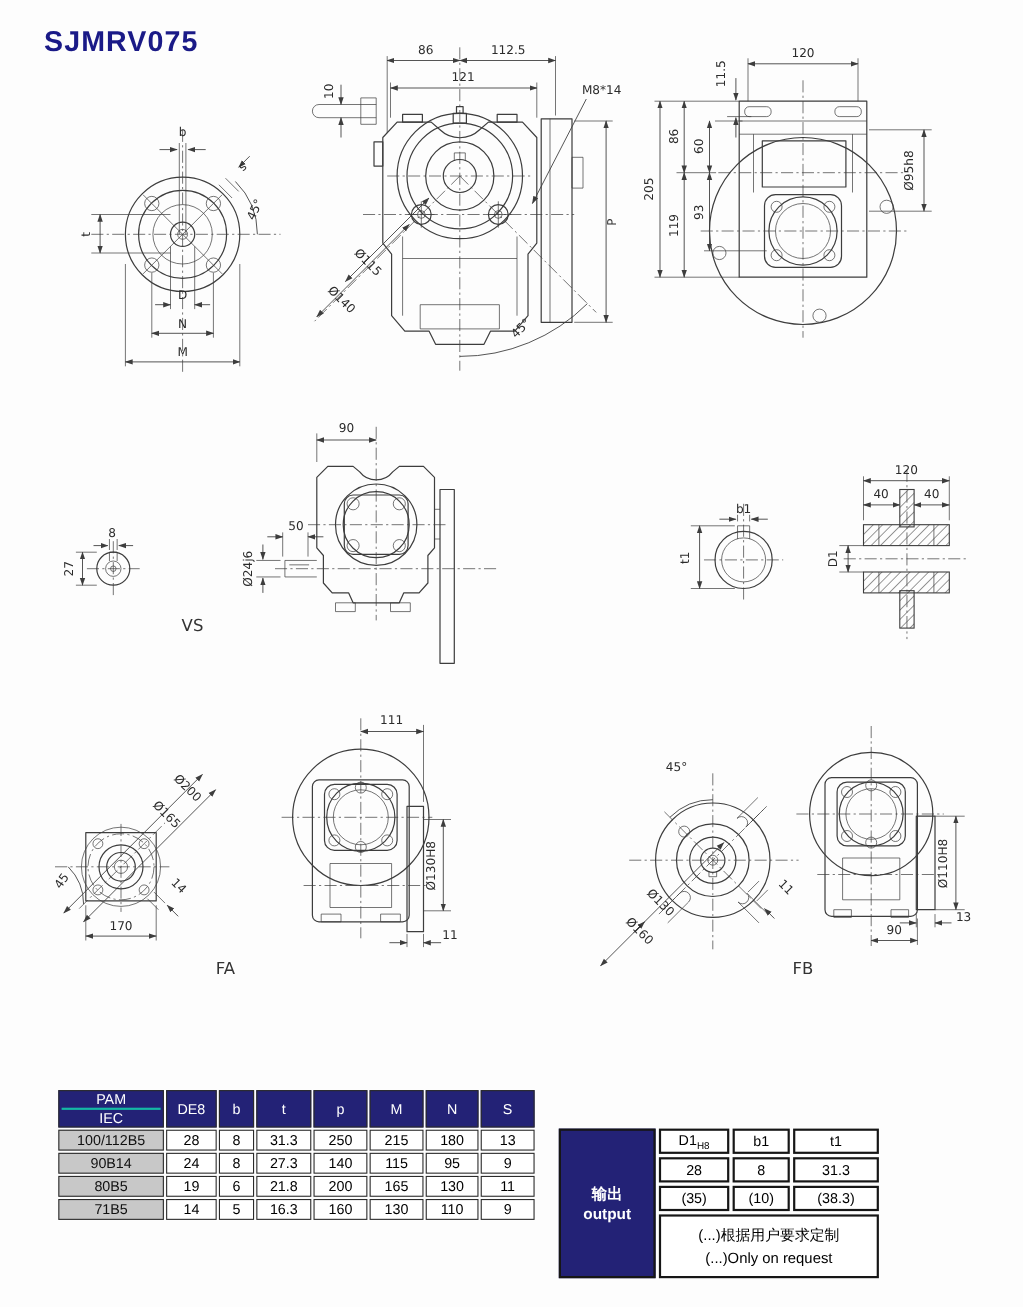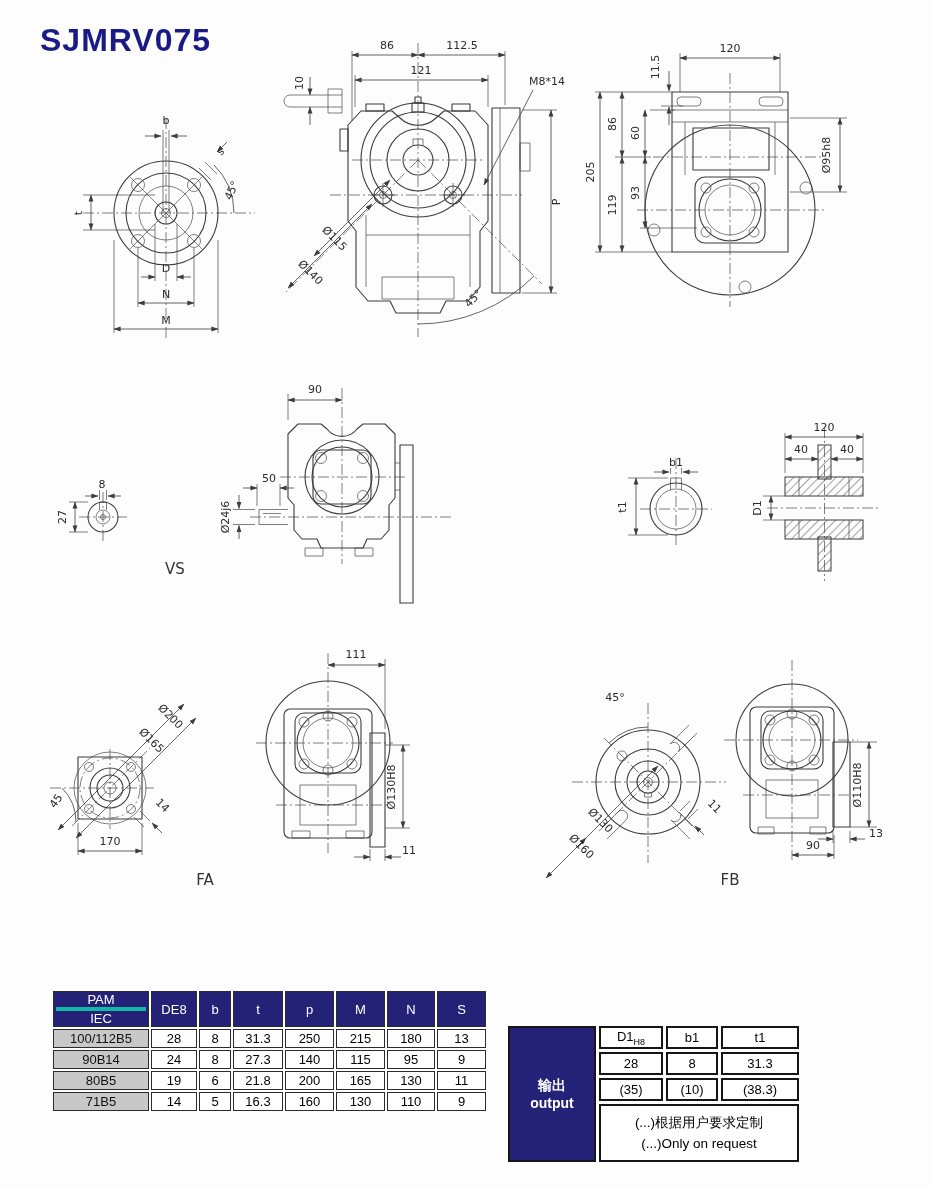--- a/index.html
+++ b/index.html
@@ -1,38 +1,38 @@
 <!DOCTYPE html>
 <html><head>
 <meta charset="utf-8">
 <style>
   html,body{margin:0;padding:0;background:#fdfdfd;}
   .sheet{position:relative;width:930px;height:1188px;background:#fdfdfd;overflow:hidden;
          font-family:"Liberation Sans",sans-serif;}
-  .title{position:absolute;left:40px;top:22px;font-size:32px;font-weight:bold;
+  .title{position:absolute;left:40px;top:22px;font-size:26px;font-weight:bold;
          color:#1a1a87;letter-spacing:1px;}
   svg{position:absolute;overflow:visible;}
   .o{fill:none;stroke:#3d3d3d;stroke-width:1.1;stroke-linejoin:round;}
   .t{fill:none;stroke:#3d3d3d;stroke-width:0.65;}
   .c{fill:none;stroke:#3d3d3d;stroke-width:0.65;stroke-dasharray:11 3 2 3;}
   .dm{fill:none;stroke:#3d3d3d;stroke-width:0.8;}
   .h{fill:url(#hatch);stroke:#3d3d3d;stroke-width:1;}
   text{font-family:"DejaVu Sans",sans-serif;font-size:11px;fill:#2b2b2b;}
   .cap{font-size:15px;fill:#333;}
   
   table{border-collapse:separate;}
   .pam{position:absolute;left:51px;top:989px;border-spacing:2px;
        font:13px "Liberation Sans",sans-serif;table-layout:fixed;}
   .pam th,.pam td{border:1px solid #2b2b2b;text-align:center;padding:0 2px;height:17px;
                   font-weight:normal;overflow:hidden;}
   .pam .hdr{background:#232276;color:#fff;}
   .pam .lbl{background:#c8c8c8;color:#111;margin-top:26px;}
   .pam td{background:#fff;}
   .hdr-split span{display:block;line-height:15px;}
-  .hdr-split span:first-child{border-bottom:4px solid #14b8a6;}
+  .hdr-split span:first-child{border-bottom:2px solid #14b8a6;}
   
   .out{position:absolute;left:505px;top:1023px;border-spacing:3px;
        font:13px "Liberation Sans",sans-serif;}
   .out td{border:2px solid #161616;text-align:center;padding:0 4px;height:19px;background:#fff;}
   .out .navy{background:#232276;color:#fff;width:76px;font-size:14px;}
   .out .navy div{line-height:18px;font-weight:bold;}
   .out sub{font-size:9px;text-align:right;}
   .out .notes{text-align:center;padding:3px 8px;height:48px;line-height:21px;font-size:13.5px;}
 </style>
 </head>

